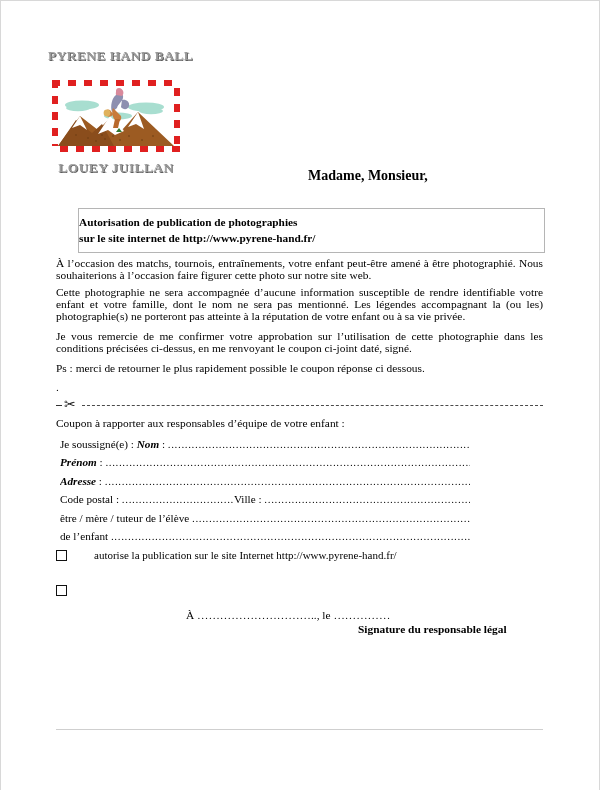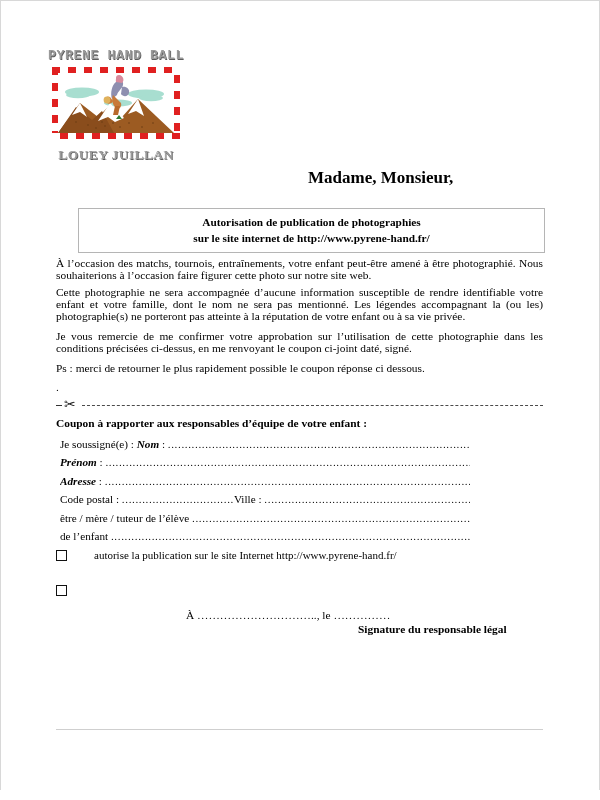--- a/index.html
+++ b/index.html
@@ -43,21 +43,21 @@
   }
   .logo-word {
     font-family: "Liberation Serif", "DejaVu Serif", serif;
     font-weight: bold;
     font-size: 13.5px;
     letter-spacing: 0.4px;
     color: #9a9a9a;
     text-shadow: 0.7px 0.7px 0 #5d5d5d;
     white-space: nowrap;
   }
-  #logo-top { margin-bottom: 4px; font-family: Liberation Mono, monospace; }
+  #logo-top { margin-bottom: 16px; }
   #logo-bottom { margin-top: 8px; }
 
   #logo-frame {
     position: relative;
     width: 128px;
     height: 72px;
     margin: 0 auto;
     border: 6px solid #ffffff;
     box-sizing: border-box;
     background:
@@ -82,35 +82,35 @@
     height: 100%;
     z-index: 2;
     background: #ffffff;
   }
 
   
   #salutation {
     position: absolute;
     left: 308px;
     top: 168px;
-    font-size: 17px;
+    font-size: 14px;
     font-weight: bold;
     white-space: nowrap;
   }
 
   
   #title-box {
     position: absolute;
     left: 78px;
     top: 208px;
     width: 467px;
     box-sizing: border-box;
     border: 1px solid #b5b5b5;
     padding: 5px 0 6px 0;
-    text-align: center;
+    text-align: left;
   }
   .title-line {
     font-size: 11.3px;
     font-weight: bold;
     line-height: 16px;
     white-space: nowrap;
   }
 
   
   .body-p {
@@ -161,21 +161,21 @@
     right: 0;
     border-top: 1px dashed #4a4a4a;
   }
 
   
   #coupon-title {
     position: absolute;
     left: 56px;
     top: 417px;
     font-size: 11.4px;
-    font-weight: bold;
+    font-weight: normal;
     white-space: nowrap;
   }
   .field-row {
     position: absolute;
     left: 60px;
     width: 410px;
     font-size: 11.2px;
     line-height: 15px;
     white-space: nowrap;
     overflow: hidden;

